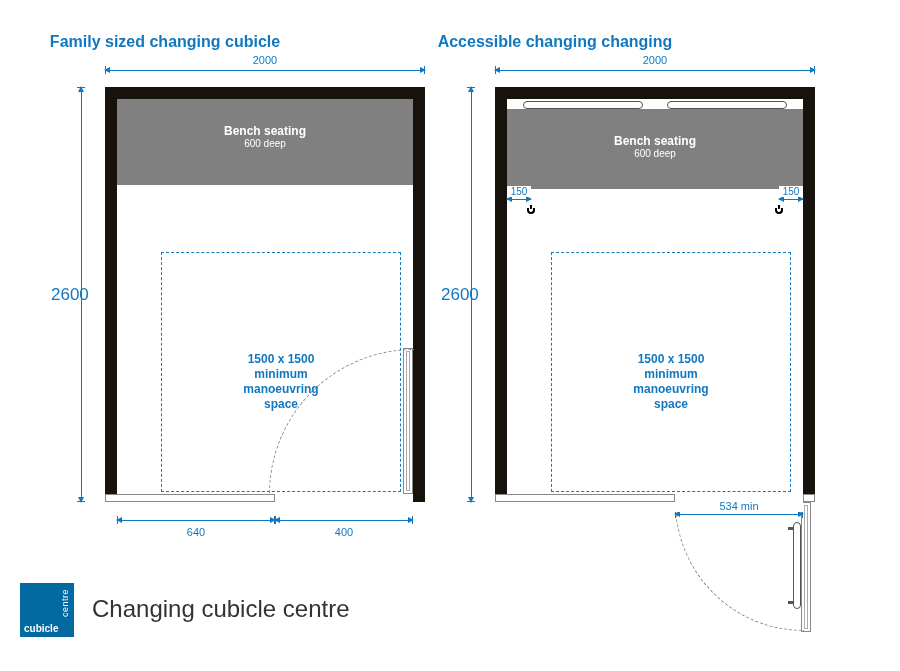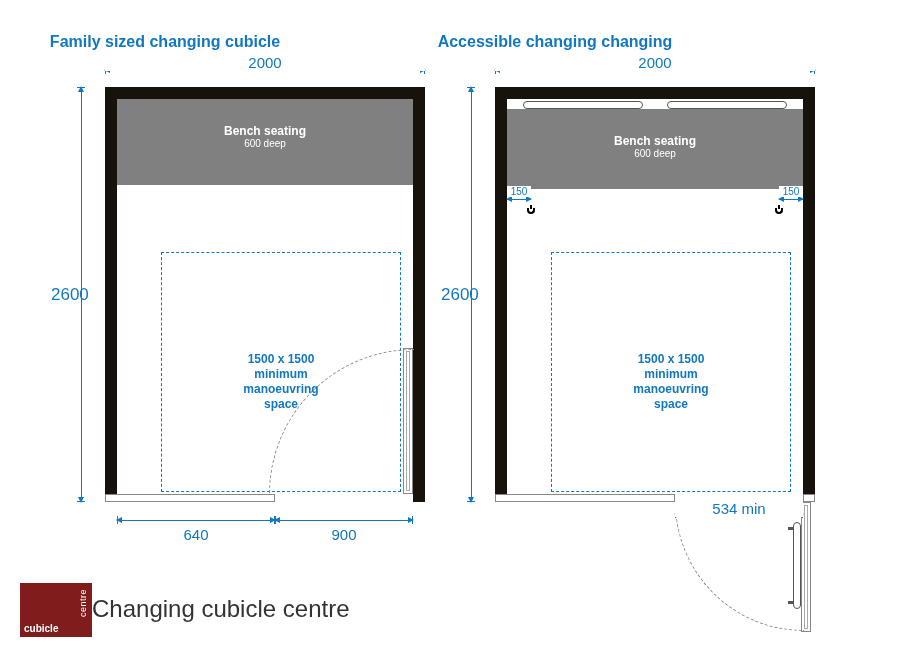--- a/index.html
+++ b/index.html
@@ -24,21 +24,21 @@
   .title.right { left: 555px; transform: translateX(-50%); width: 400px; }
 
   
   .hdim { position:absolute; height:0; }
   .hdim .line { position:absolute; left:0; right:0; top:0; border-top:1px solid #1178bf; }
   .hdim .arrL, .hdim .arrR { position:absolute; top:-3px; width:0; height:0; border-top:3px solid transparent; border-bottom:3px solid transparent; }
   .hdim .arrL { left:-1px; border-right:6px solid #1178bf; }
   .hdim .arrR { right:-1px; border-left:6px solid #1178bf; }
   .hdim .tickL, .hdim .tickR { position:absolute; top:-4px; width:0; height:8px; border-left:1px solid #1178bf; }
   .hdim .tickL { left:0; } .hdim .tickR { right:0; }
-  .hdim .lbl { position:absolute; left:0; right:0; top:-16px; text-align:center; font-size:15px; color:#1178bf; font-weight:500; background:#fff; }
+  .hdim .lbl { position:absolute; left:0; right:0; top:-16px; text-align:center; font-size:11px; color:#1178bf; font-weight:500; background:#fff; }
 
   .vdim { position:absolute; width:0; }
   .vdim .line { position:absolute; top:0; bottom:0; left:0; border-left:1px solid #1178bf; }
   .vdim .arrT, .vdim .arrB { position:absolute; left:-3px; width:0; height:0; border-left:3px solid transparent; border-right:3px solid transparent; }
   .vdim .arrT { top:-1px; border-bottom:6px solid #1178bf; }
   .vdim .arrB { bottom:-1px; border-top:6px solid #1178bf; }
   .vdim .tickT, .vdim .tickB { position:absolute; left:-4px; height:0; width:8px; border-top:1px solid #1178bf; }
   .vdim .tickT { top:0; } .vdim .tickB { bottom:0; }
   .vdim .lbl { position:absolute; top:50%; left:-30px; transform:translateY(-50%); font-size:17px; color:#1178bf; font-weight:500; }
 
@@ -104,21 +104,21 @@
   .rail { position:absolute; height:6px; border:1px solid #555; border-radius:4px; background:#fff; }
   .rail::before, .rail::after { content:""; position:absolute; top:7px; width:4px; height:5px; background:#555; }
   .rail::before { left:6px; } .rail::after { right:6px; }
 
   .doorRail { position:absolute; width:6px; border:1px solid #555; border-radius:4px; background:#fff; }
   .doorRail::before, .doorRail::after { content:""; position:absolute; left:-6px; height:3px; width:5px; background:#555; }
   .doorRail::before { top:4px; } .doorRail::after { bottom:4px; }
 
   
   .footer-badge {
-    position:absolute; left:20px; top:583px; width:72px; height:54px; background:#7f1d1d;
+    position:absolute; left:20px; top:583px; width:54px; height:54px; background:#0369a1;
   }
   .footer-badge .v { position:absolute; right:4px; top:6px; font-size:9px; color:#fff; writing-mode:vertical-rl; transform:rotate(180deg); letter-spacing:0.5px; }
   .footer-badge .h { position:absolute; left:4px; bottom:3px; font-size:10px; color:#fff; font-weight:600; }
   .footer-title { position:absolute; left:92px; top:595px; font-size:24px; font-weight:300; color:#333; }
 </style>
 </head>
 <body>
 
 <div class="title left">Family sized changing cubicle</div>
 <div class="title right">Accessible changing changing</div>
@@ -170,21 +170,21 @@
       <div class="arrR"></div>
       <div class="tickR"></div>
     <div class="lbl" style="top:6px;">640</div>
   </div>
   <div class="hdim" style="left:170px; width:138px; top:433px;">
     <div class="tickL"></div>
       <div class="line"></div>
       <div class="arrL"></div>
       <div class="arrR"></div>
       <div class="tickR"></div>
-    <div class="lbl" style="top:6px;">900</div>
+    <div class="lbl" style="top:6px;">400</div>
   </div>
 </div>
 
 <div class="cubicle right">
 
   <div class="hdim" style="left:0; width:320px; top:-17px;">
     <div class="tickL"></div>
       <div class="line"></div>
       <div class="arrL"></div>
       <div class="arrR"></div>

